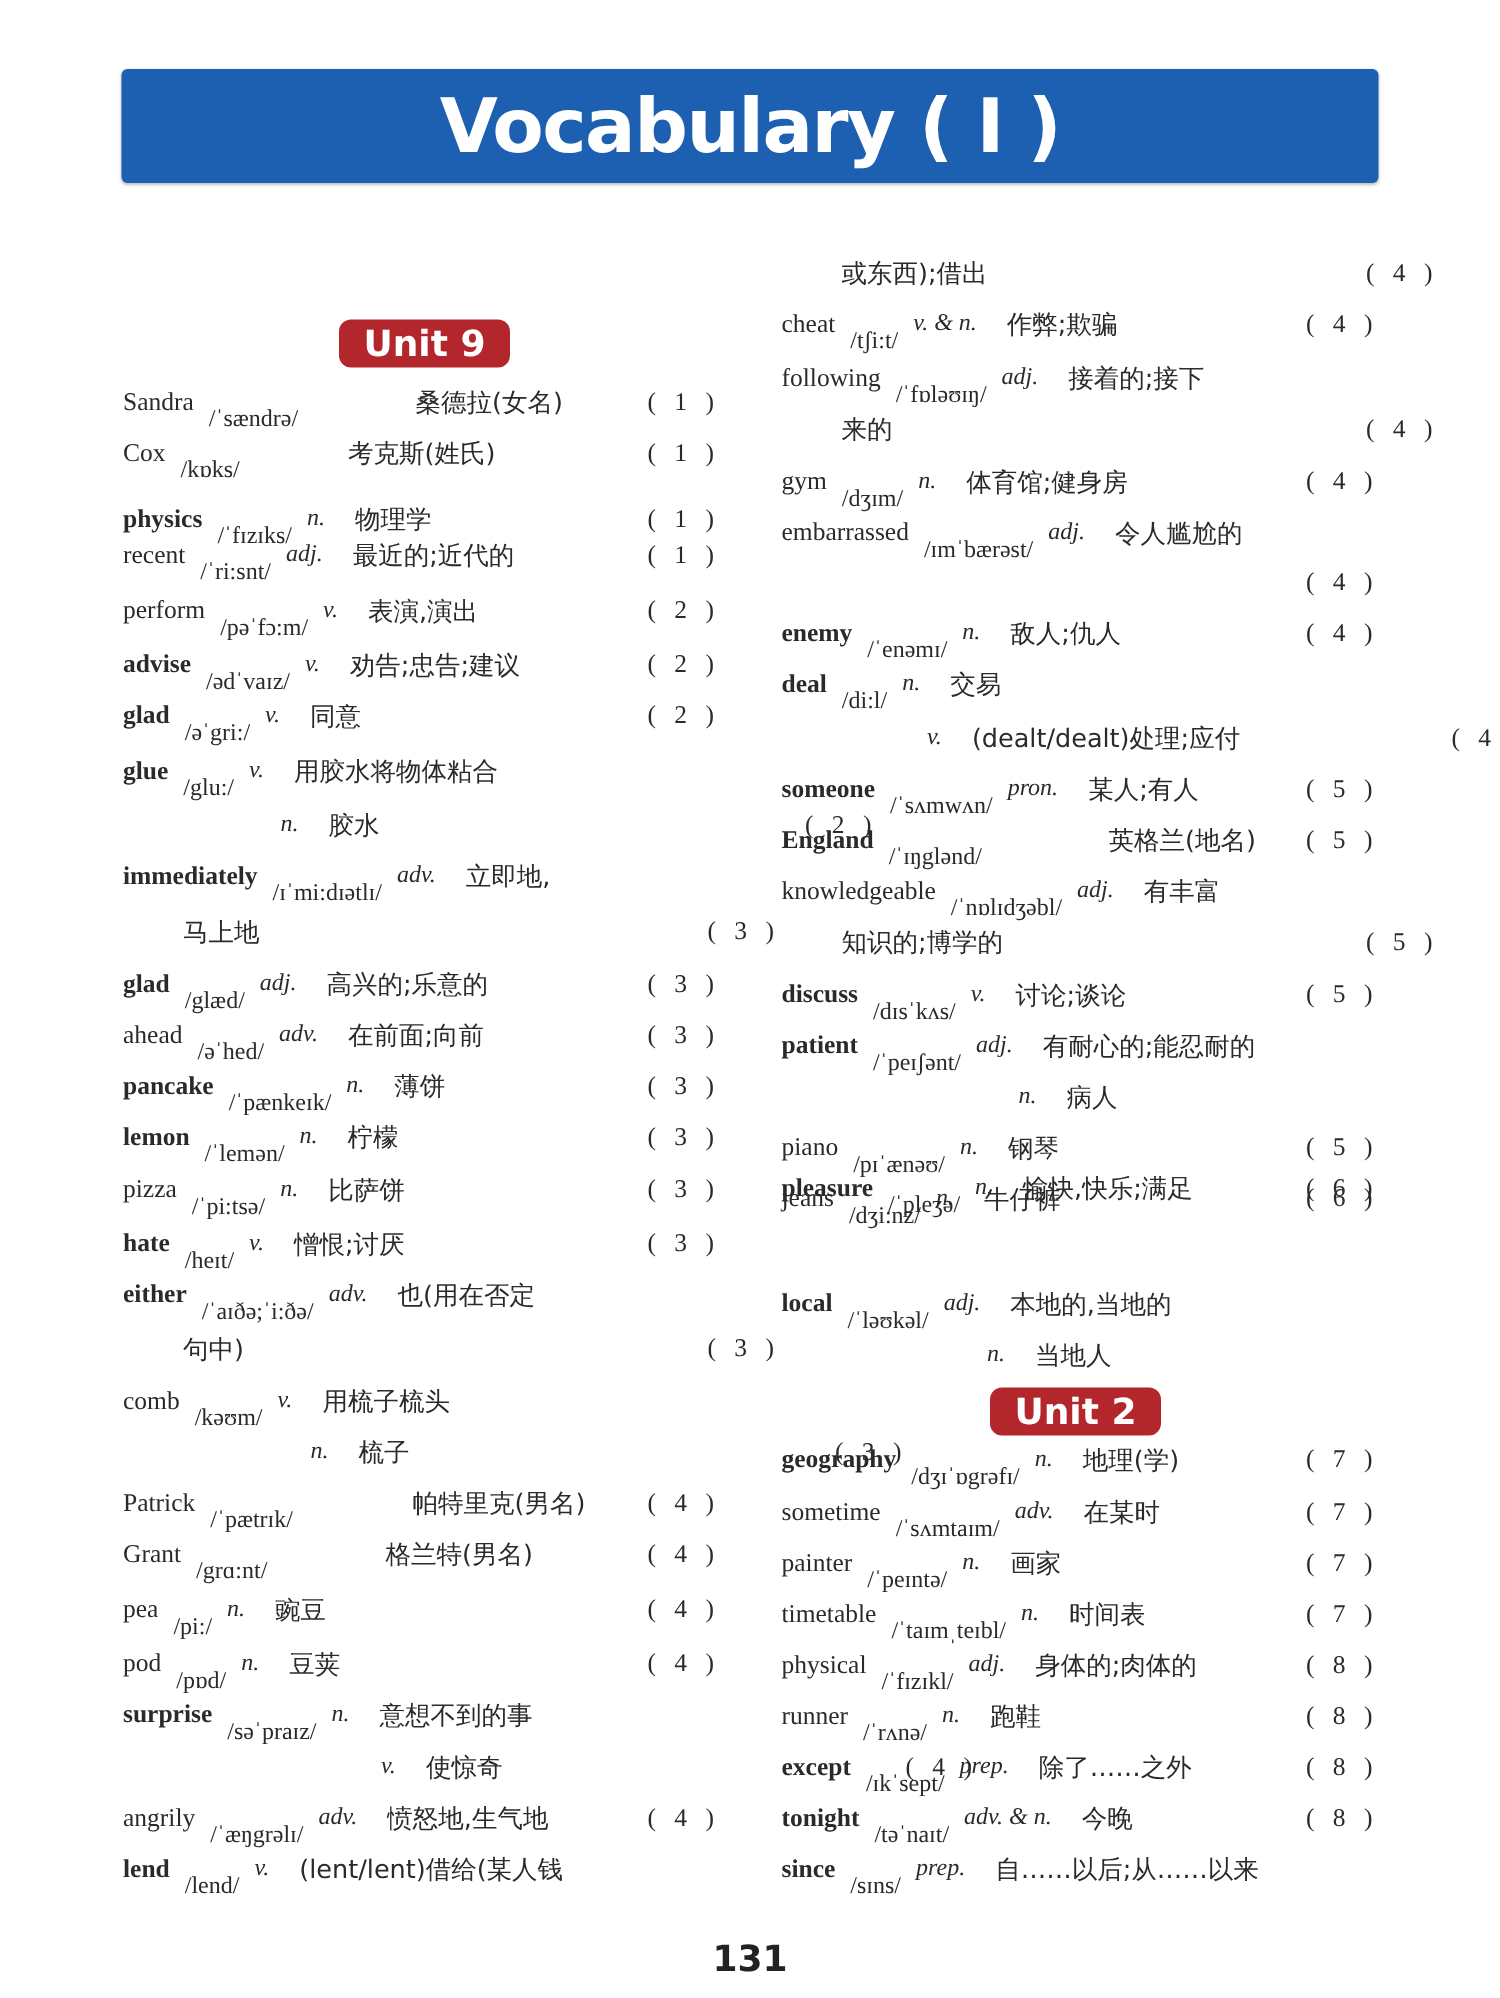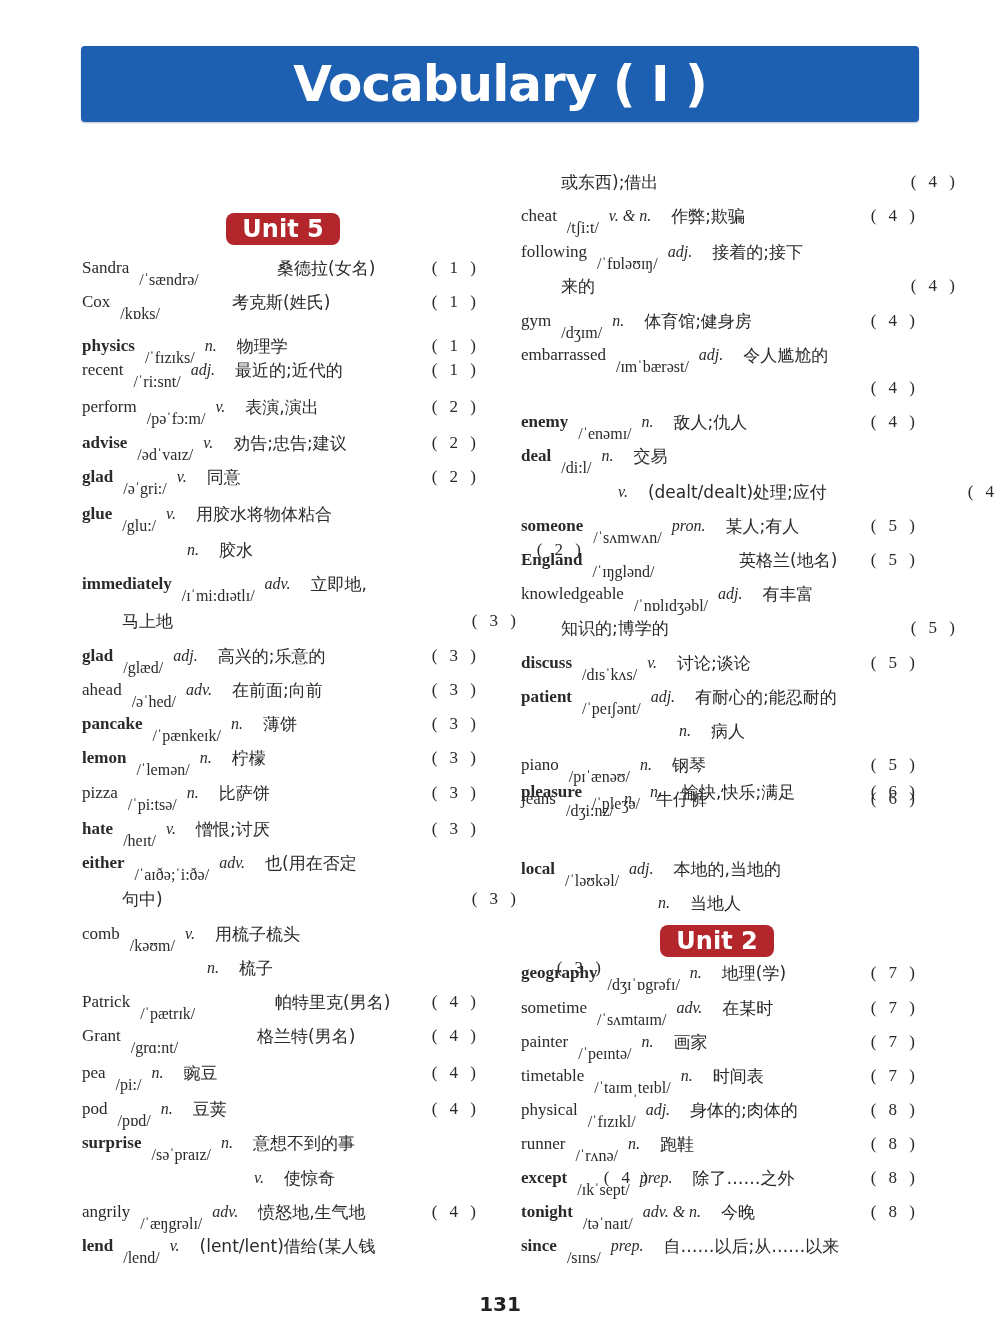--- a/index.html
+++ b/index.html
@@ -22,33 +22,33 @@
   .row .w.b { font-weight: bold; }
   .row .ph { font-family: "Liberation Serif", serif; font-size: 16px; margin-right: 10px; margin-top: 24px; }
   .row .pos { font-family: "Liberation Serif", serif; font-style: italic; font-size: 16px; margin-right: 20px; }
   .row .zh { font-family: "DejaVu Sans", sans-serif; font-size: 17px; }
   .row .pg { position: absolute; right: 0; font-family: "Liberation Serif", serif; font-size: 17px;
              letter-spacing: 4px; }
   .badge { position: absolute; height: 32px; width: 114px; background: #b3262b; border-radius: 8px;
            color: #fff; font-family: "DejaVu Sans", "Liberation Sans", sans-serif;
            font-weight: bold; font-size: 24px; display: flex; align-items: center; justify-content: center; }
   .pageno { position: absolute; top: 1292px; left: 0; width: 1000px; text-align: center;
-            font-family: "DejaVu Sans", sans-serif; font-weight: bold; font-size: 20px; color: #222; }
+            font-family: "DejaVu Sans", sans-serif; font-weight: bold; font-size: 24px; color: #222; }
 </style>
 </head>
 <body>
 
 <div class="banner">
   <span class="banner-title">Vocabulary ( I )</span>
 </div>
 
 <div class="note">
 </div>
 
-<div class="badge" style="left:226px; top:213px;">Unit 5</div>
+<div class="badge" style="left:226px; top:213px;">Unit 9</div>
 <div class="badge" style="left:660px; top:925px;">Unit 2</div>
 
 <div class="col left" id="col-left">
     <div class="row" style="top: 253px;">
       <span class="w">Sandra</span>
       <span class="ph">/ˈsændrə/</span>
       <span class="zh" style="position: absolute; left: 195px;">桑德拉(女名)</span>
       <span class="pg">( 1 )</span>
     </div>
     <div class="row" style="top: 287px;">

